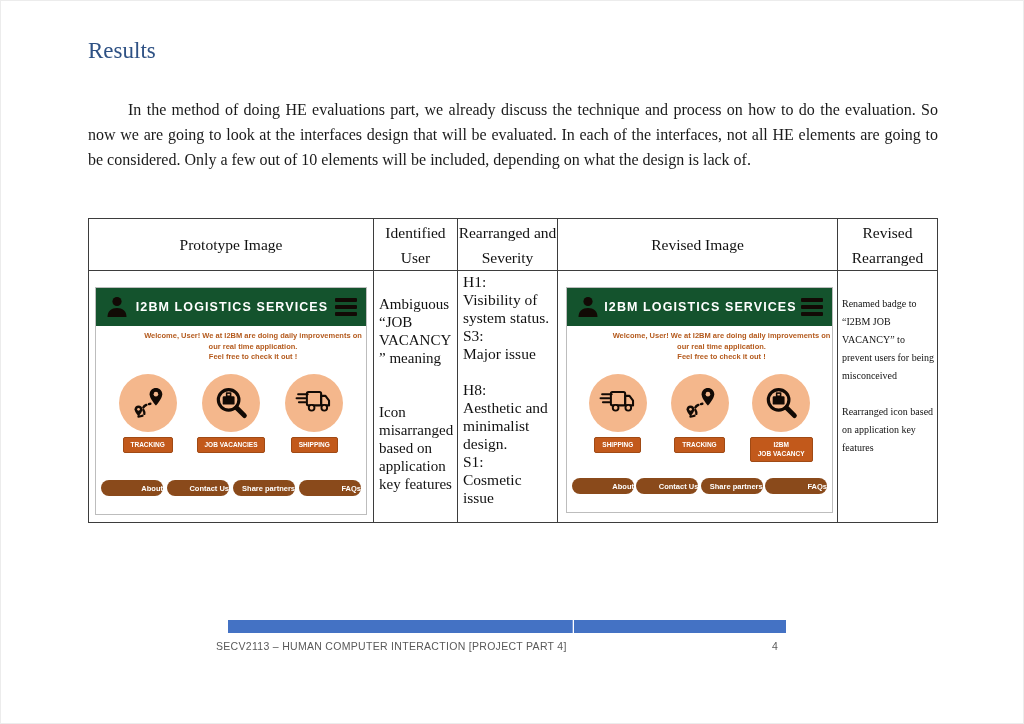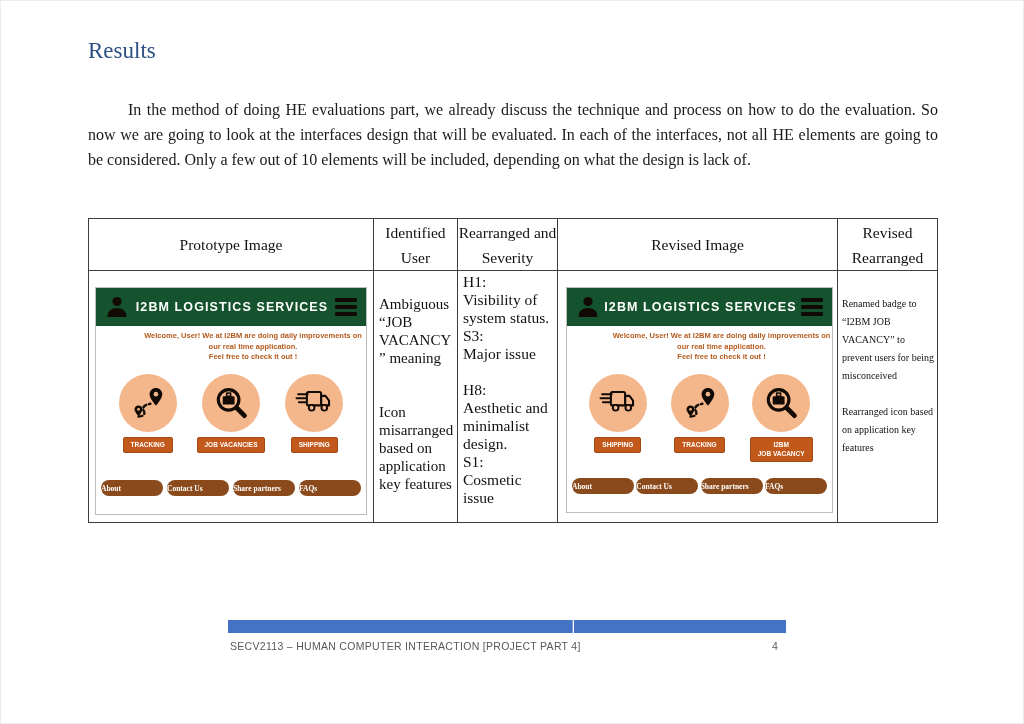--- a/index.html
+++ b/index.html
@@ -42,27 +42,27 @@
   .mk-circle { width:58px; height:58px; border-radius:50%; background:#f4b78c;
     display:flex; align-items:center; justify-content:center; }
   .mk-circle svg { width:38px; height:38px; }
   .mk-badge { margin-top:5px; background:#c2591b; border:1px solid #a04a15; color:#fff;
     font-size:6.5px; font-weight:bold; padding:2.5px 7px; border-radius:2px; text-align:center;
     white-space:pre-line; line-height:1.45; }
 
   .mk-pills { display:flex; justify-content:space-between; padding:0 5px; position:absolute;
     left:0; right:0; bottom:18px; }
   .mk-pill { background:#8a4a1b; color:#fff; font-size:7.5px; font-weight:bold; width:62px;
-    padding:3.5px 0; text-align:left; border-radius:8px;font-family:Liberation Serif, serif; }
+    padding:3.5px 0; text-align:right; border-radius:8px; }
 
   
   .footer-bar { position:absolute; top:620px; height:13px; background:#4472c4; }
   .footer-bar.left { left:228px; width:345px; border-right:1px solid #7b9bd8; }
   .footer-bar.right { left:574px; width:212px; }
-  .footer-text { position:absolute; left:230px; top:640px; font-family:"Liberation Sans", sans-serif;
+  .footer-text { position:absolute; left:216px; top:640px; font-family:"Liberation Sans", sans-serif;
     font-size:10.5px; color:#595959; letter-spacing:0.3px; }
   .footer-page { position:absolute; left:772px; top:640px; font-family:"Liberation Sans", sans-serif;
     font-size:10.5px; color:#595959; }
 </style>
 </head>
 <body>
 
 <h1 class="page-title">Results</h1>
 
 <p class="intro-para">In the method of doing HE evaluations part, we already discuss the technique and process on how to do the evaluation. So now we are going to look at the interfaces design that will be evaluated. In each of the interfaces, not all HE elements are going to be considered. Only a few out of 10 elements will be included, depending on what the design is lack of.</p>

